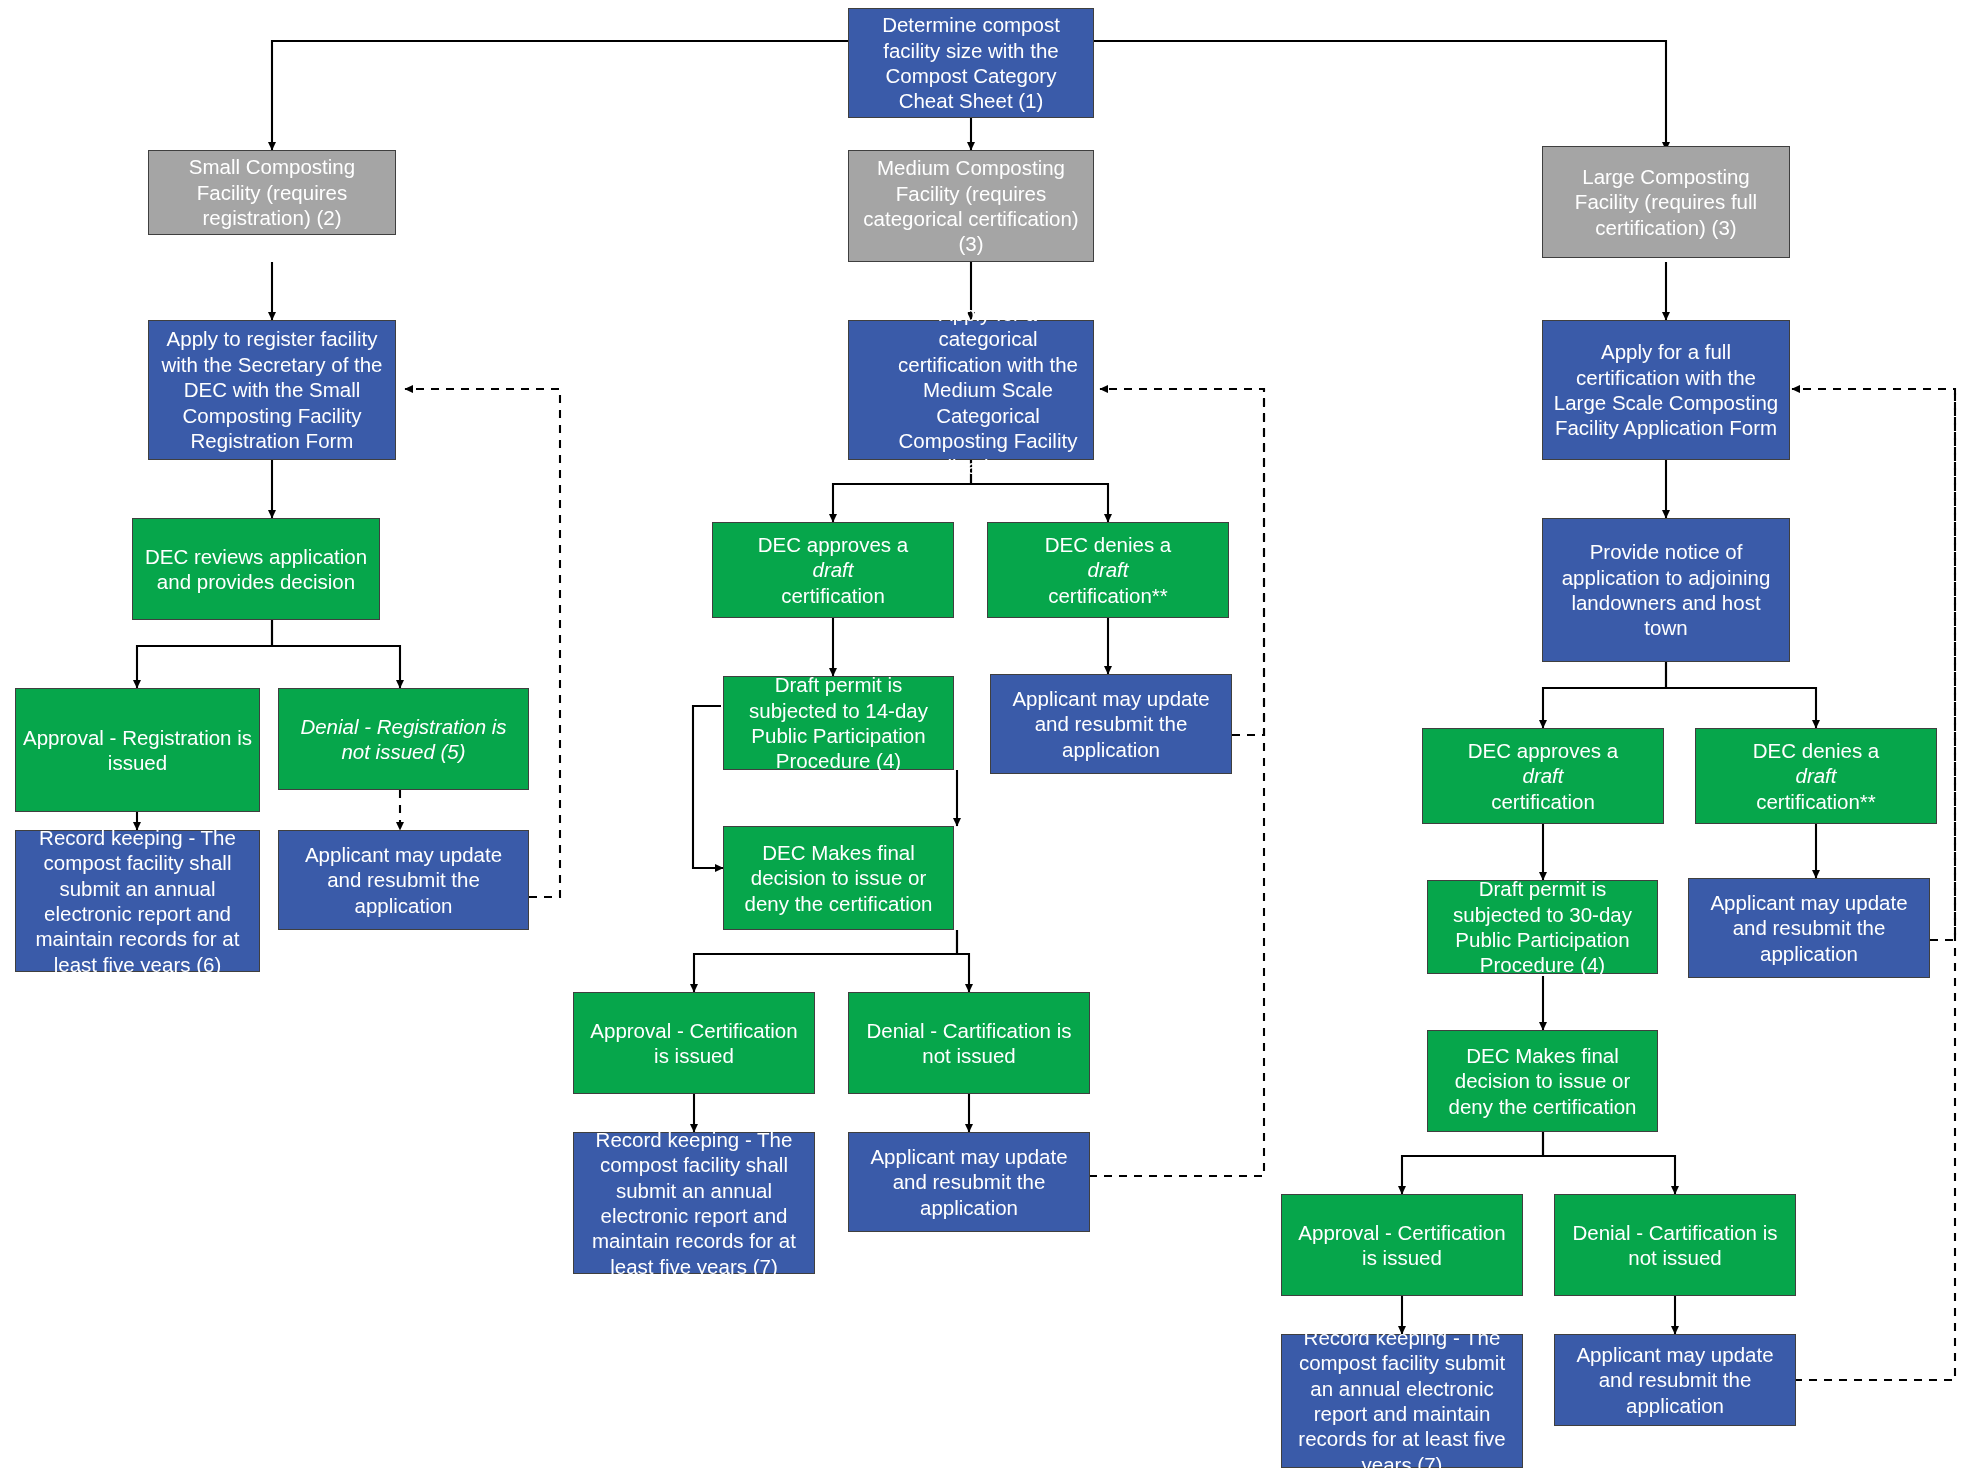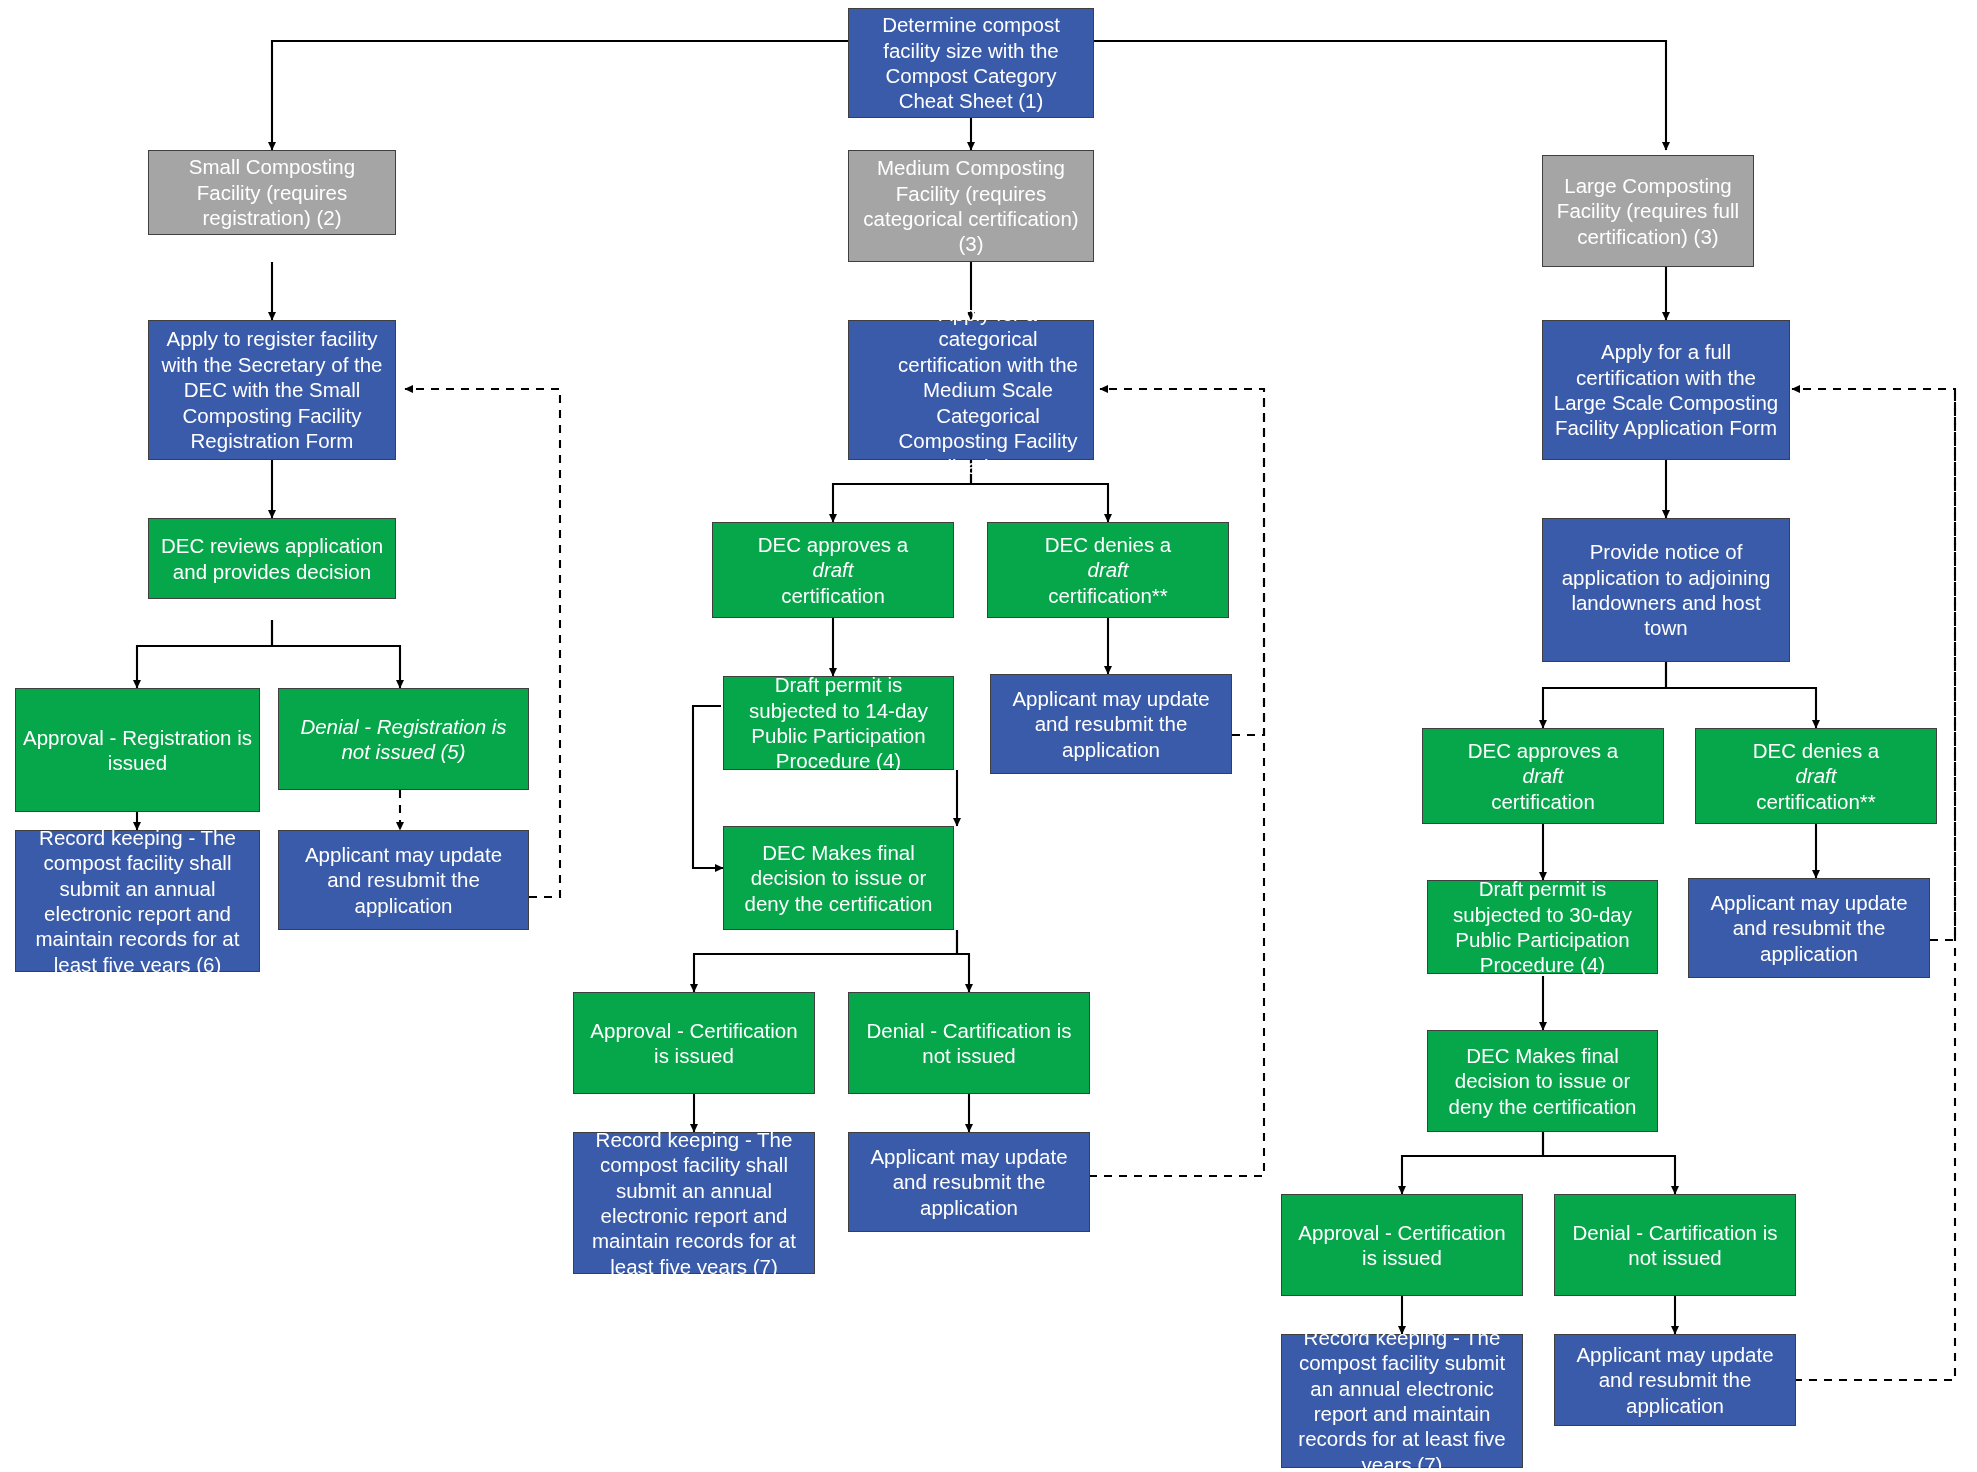--- a/index.html
+++ b/index.html
@@ -82,28 +82,28 @@
   <div class="node blue" style="left:848px;top:8px;width:246px;height:110px;">
     <span>Determine compost facility size with the Compost Category Cheat Sheet (1)</span>
   </div>
 
   <div class="node gray" style="left:148px;top:150px;width:248px;height:85px;">
     <span>Small Composting Facility (requires registration) (2)</span>
   </div>
   <div class="node gray" style="left:848px;top:150px;width:246px;height:112px;">
     <span>Medium Composting Facility (requires categorical certification) (3)</span>
   </div>
-  <div class="node gray" style="left:1542px;top:155px;width:212px;height:112px;">
+  <div class="node gray" style="left:1542px;top:146px;width:248px;height:112px;">
     <span>Large Composting Facility (requires full certification) (3)</span>
   </div>
 
   <div class="node blue" style="left:148px;top:320px;width:248px;height:140px;">
     <span>Apply to register facility with the Secretary of the DEC with the Small Composting Facility Registration Form</span>
   </div>
-  <div class="node green" style="left:148px;top:518px;width:248px;height:81px;">
+  <div class="node green" style="left:132px;top:518px;width:248px;height:102px;">
     <span>DEC reviews application and provides decision</span>
   </div>
   <div class="node green" style="left:15px;top:688px;width:245px;height:124px;">
     <span>Approval - Registration is issued</span>
   </div>
   <div class="node green" style="left:278px;top:688px;width:251px;height:102px;font-style:italic;">
     <span>Denial - Registration is not  issued (5)</span>
   </div>
   <div class="node blue" style="left:15px;top:830px;width:245px;height:142px;">
     <span>Record keeping - The compost facility shall submit an annual electronic report and maintain records for at least five years (6)</span>

